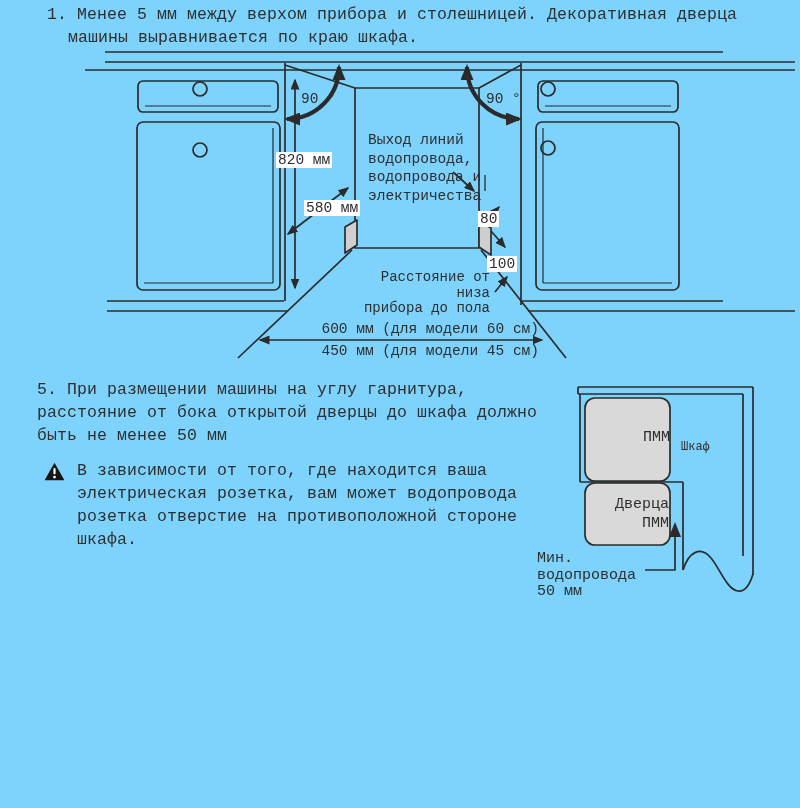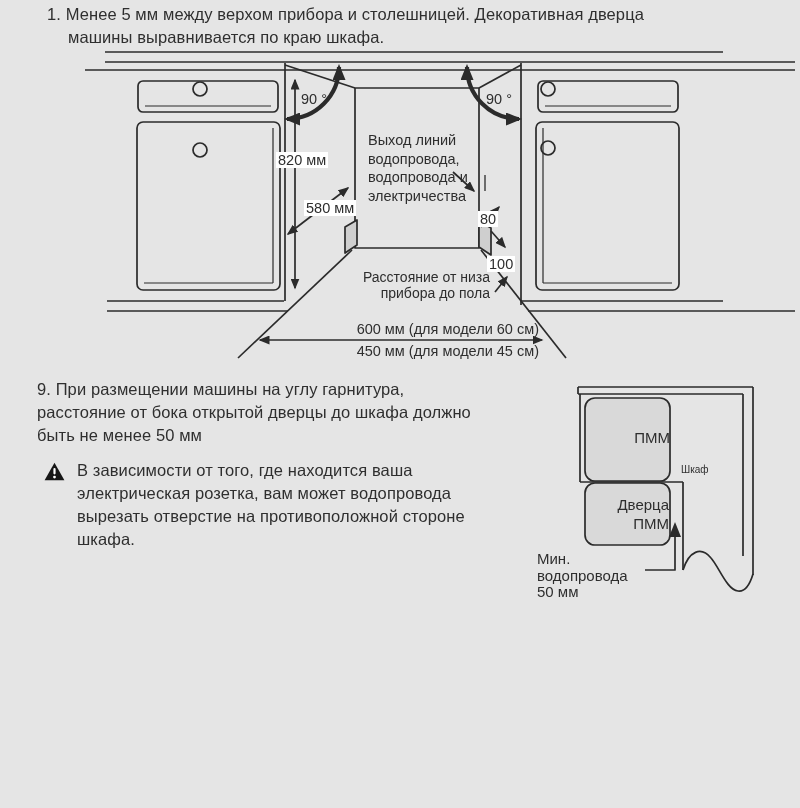--- a/index.html
+++ b/index.html
@@ -1,18 +1,18 @@
 <!DOCTYPE html>
 <html><head>
 <meta charset="utf-8">
 <style>
   html,body{margin:0;padding:0;background:#fff;}
   .page{
-    position:relative;width:800px;height:808px;background:#e5e5e5;overflow:hidden;
-    font-family:Liberation Sans, sans-serif;color:#2e2e2e;
+    position:relative;width:800px;height:808px;background:#7dd3fc;overflow:hidden;
+    font-family:Liberation Mono, monospace;color:#2e2e2e;
   }
   svg.linework{position:absolute;left:0;top:0;}
   
   .para{position:absolute;font-size:16.5px;line-height:23px;letter-spacing:.1px;color:#2f2f2f;}
   .para .pline{white-space:nowrap;}
   .p1{left:47px;top:3px;}
   .p1 .pline.indent{margin-left:21px;}
   .p2{left:37px;top:378px;}
   .warning{left:44px;top:459px;}
   .warning .wtext{margin-left:33px;}
@@ -26,21 +26,21 @@
   .lbl-820{left:276px;top:152px;}
   .lbl-580{left:304px;top:200px;}
   .lbl-utilities{left:368px;top:131px;line-height:18.5px;}
   .lbl-80{left:478px;top:191px;margin-top:20px;}
   .lbl-100{left:487px;top:256px;}
   .lbl-clearance{left:350px;top:270px;width:140px;font-size:14px;line-height:15.5px;}
   .lbl-600{left:279px;top:321px;width:260px;}
   .lbl-450{left:279px;top:343px;width:260px;}
   
   .lbl-pmm{left:585px;top:429px;width:85px;font-size:15px;}
-  .lbl-shkaf{left:681px;top:464px;font-size:10px;}
+  .lbl-shkaf{left:681px;top:440px;font-size:12px;}
   .lbl-dverca{left:585px;top:495px;width:84px;font-size:15px;line-height:19px;}
   .lbl-min{left:537px;top:551px;font-size:15px;line-height:16.5px;white-space:normal;}
 </style>
 </head>
 <body>
 
 <div class="page">
 
   <svg class="linework" width="800" height="808" viewBox="0 0 800 808" fill="none" stroke="#2b2b2b" stroke-width="1.7" stroke-linejoin="round">
     <defs>
@@ -139,35 +139,35 @@
   <div class="lbl lbl-80"><span class="wbg">80</span></div>
   <div class="lbl lbl-100"><span class="wbg">100</span></div>
   <div class="lbl lbl-clearance ctr">
     <div>Расстояние от низа</div>
     <div>прибора до пола</div>
   </div>
   <div class="lbl lbl-600 ctr">600 мм (для модели 60 см)</div>
   <div class="lbl lbl-450 ctr">450 мм (для модели 45 см)</div>
 
   <div class="para p2">
-    <div class="pline">9. При размещении машины на углу гарнитура,</div>
+    <div class="pline">5. При размещении машины на углу гарнитура,</div>
     <div class="pline">расстояние от бока открытой дверцы до шкафа должно</div>
     <div class="pline">быть не менее 50 мм</div>
   </div>
 
   <div class="para warning">
     <svg class="warn-icon" viewBox="0 0 21 19">
       <polygon points="10.5,0.8 20.4,18.2 0.6,18.2" fill="#161616"></polygon>
       <rect x="9.4" y="6" width="2.2" height="6.4" rx="1.1" fill="#ffffff"></rect>
       <circle cx="10.5" cy="15.1" r="1.4" fill="#ffffff"></circle>
     </svg>
     <div class="wtext">
       <div class="pline">В зависимости от того, где находится ваша</div>
       <div class="pline">электрическая розетка, вам может водопровода</div>
-      <div class="pline">вырезать отверстие на противоположной стороне</div>
+      <div class="pline">розетка отверстие на противоположной стороне</div>
       <div class="pline">шкафа.</div>
     </div>
   </div>
 
   <div class="lbl lbl-pmm ctr">ПММ</div>
   <div class="lbl lbl-shkaf">Шкаф</div>
   <div class="lbl lbl-dverca ctr">
     <div>Дверца</div>
     <div>ПММ</div>
   </div>

